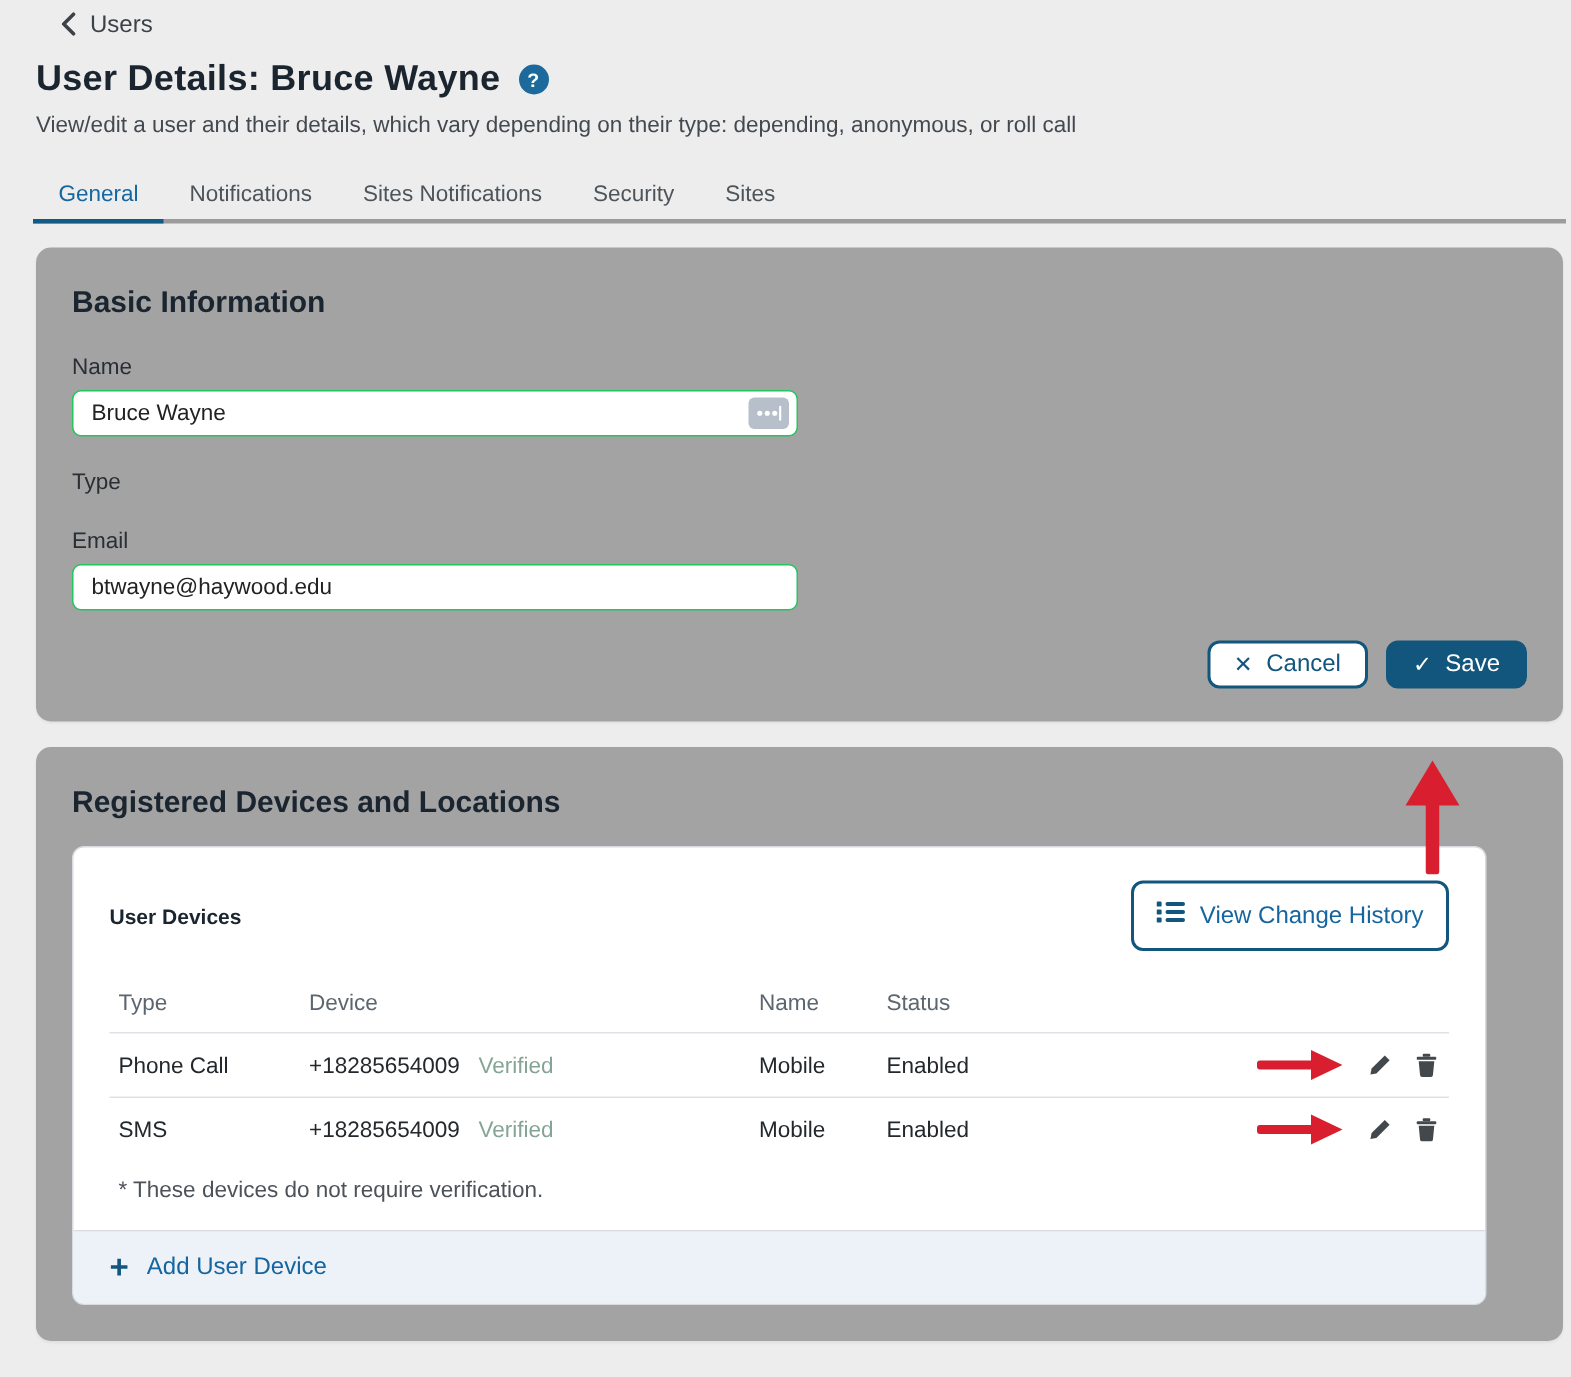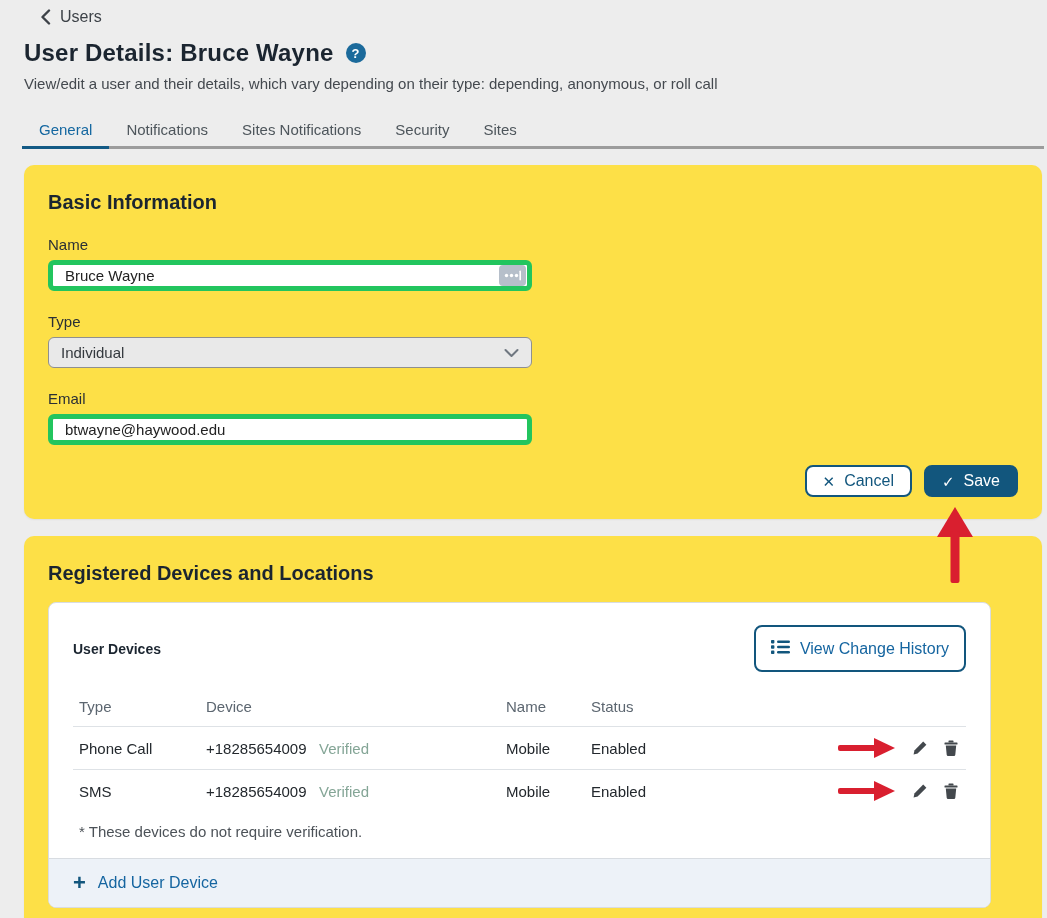--- a/index.html
+++ b/index.html
@@ -8,21 +8,21 @@
     font-family: "Liberation Sans", "DejaVu Sans", sans-serif;
     background:#ededed;
     color:#212730;
     overflow:hidden;
     position:relative;
     font-size:15px;
   }
   
   .page-header { padding:8px 24px 0 24px; }
   .breadcrumb {
-    display:flex; align-items:center; gap:9px;
+    display:flex; gap:9px;
     margin-left:16px; color:#3d4248; font-size:16px; cursor:pointer;
     width:max-content;
   }
   .breadcrumb svg { display:block; }
   .title-row { display:flex; align-items:center; gap:12px; margin-top:13px; }
   .page-title { font-size:24px; font-weight:700; color:#1b2530; letter-spacing:.2px; }
   .help-badge {
     width:20px; height:20px; border-radius:50%;
     background:#1b6a9b; color:#fff; font-size:13px; font-weight:700;
     display:flex; align-items:center; justify-content:center; cursor:pointer;
@@ -35,34 +35,34 @@
     border-bottom:3px solid #9c9c9c;
   }
   .tab {
     padding:9px 17px 8px 17px; margin-bottom:-3px;
     font-size:15px; color:#4d555b; cursor:pointer; white-space:nowrap;
   }
   .tab.active { color:#1467a0; border-bottom:3px solid #135a85; }
 
   
   .card {
-    background:#fde047; border-radius:10px;
+    background:#a3a3a3; border-radius:10px;
     margin:16px 5px 0 24px;
     box-shadow:0 1px 2px rgba(0,0,0,.06);
   }
   .card.basic { padding:26px 24px 22px 24px; }
   .card.devices-outer { margin-top:17px; padding:26px 24px 24px 24px; min-height:380px; }
   .section-heading { font-size:20px; font-weight:700; color:#1b2530; }
 
   
   .field { margin-top:22px; width:484px; }
   .field-label { font-size:15px; color:#2a2f35; margin-bottom:7px; }
   .text-input-wrap { position:relative; }
   .text-input {
-    width:100%; height:31px; border:5px solid #22c55e; border-radius:6px;
+    width:100%; height:31px; border:1px solid #22c55e; border-radius:6px;
     padding:0 38px 0 12px; font-size:15px; color:#222;
     font-family:"Liberation Sans","DejaVu Sans",sans-serif;
     background:#fff; outline:none;
   }
   .text-input.plain { padding-right:12px; }
   .input-addon {
     position:absolute; right:6px; top:5px;
     width:27px; height:21px; border-radius:4px; background:#b6bfca;
     display:flex; align-items:center; justify-content:center; cursor:pointer;
   }
@@ -170,28 +170,20 @@
             <circle cx="7.5" cy="5.5" r="1.7" fill="#fff"></circle>
             <circle cx="12.5" cy="5.5" r="1.7" fill="#fff"></circle>
           <rect x="15.4" y="0.5" width="1.6" height="10" rx="0.8" fill="#fff"></rect>
         </svg>
       </span>
     </div>
   </div>
 
   <div class="field">
     <div class="field-label">Type</div>
-    <div class="select-box">
-      <span>Individual</span>
-      <span>
-        <svg width="15" height="10" viewBox="0 0 15 10">
-            <path d="M1.5 2 L7.5 8 L13.5 2" fill="none" stroke="#6f7780" stroke-width="2" stroke-linecap="round" stroke-linejoin="round"></path>
-          </svg>
-      </span>
-    </div>
   </div>
 
   <div class="field">
     <div class="field-label">Email</div>
     <input class="text-input plain" type="text" value="btwayne@haywood.edu" style="">
   </div>
 
   <div class="btn-row">
     <div class="btn btn-outline">
       <span class="glyph">✕</span>

